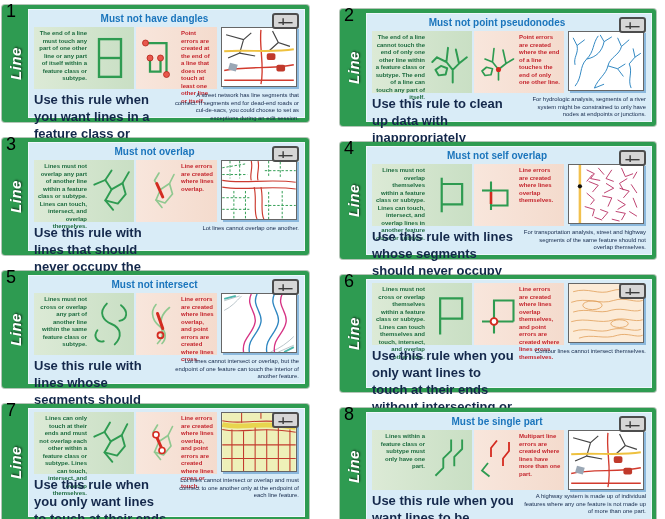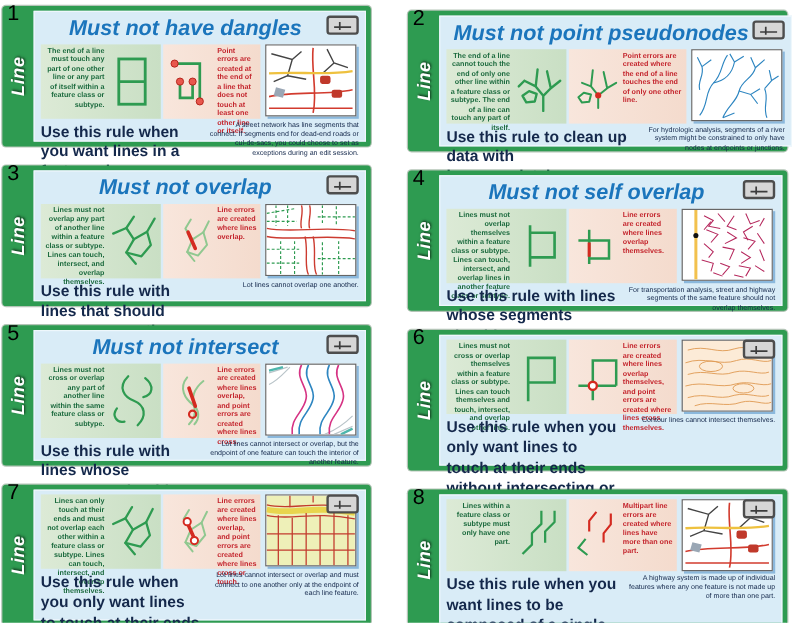--- a/index.html
+++ b/index.html
@@ -27,22 +27,22 @@
   .inner{
     flex:1;background:#d9ecf7;border:1px solid #eef7fc;position:relative;
     display:flex;flex-direction:column;padding:3px 5px;box-sizing:border-box;
   }
   .icon-box{
     position:absolute;top:3px;right:5px;width:27px;height:16px;
     background:#d6d6d6;border:2px solid #4d4d4d;border-radius:3px;
     display:flex;align-items:center;justify-content:center;box-sizing:border-box;
   }
   .title{
-    text-align:center;color:#1b75bc;font-weight:bold;font-size:18px;
-    white-space:nowrap;margin:0 30px 2px 6px;line-height:1.2;font-style:italic;
+    text-align:center;color:#1b75bc;font-weight:bold;font-size:10px;
+    white-space:nowrap;margin:0 30px 2px 6px;line-height:1.2;
   }
   .content{display:flex;gap:2px;height:62px;}
   .rulebox{
     width:100px;display:flex;box-sizing:border-box;padding:2px;
     background:linear-gradient(90deg,#dcead6,#c9dfc4);
   }
   .ruletext{flex:1;font-size:6px;font-weight:bold;line-height:1.25;color:#1d6b3f;text-align:right;padding:1px 1px 0 1px;}
   .errbox{
     flex:1;display:flex;box-sizing:border-box;padding:2px;
     background:linear-gradient(90deg,#f8e6dc,#f4dbcd);
@@ -489,20 +489,21 @@
     </div>
     <div class="inner">
       <div class="icon-box">
         <svg width="21" height="11" viewBox="0 0 24 14">
             <g stroke="#3c3c3c" stroke-width="1.8" fill="none">
               <line x1="3" y1="8.5" x2="21" y2="8.5"></line>
               <line x1="9" y1="3" x2="9" y2="11.5"></line>
             </g>
           </svg>
       </div>
+      <div class="title">Must be single part</div>
       <div class="content">
         <div class="rulebox">
           <div class="ruletext">Lines within a feature class or subtype must only have one part.</div>
           <svg class="dsvg rulesvg" viewBox="0 0 56 60">
             <g fill="none" stroke="#2e9b51" stroke-width="2.4" stroke-linejoin="round">
               <path d="M32,4 V18 L22,28 V40 L12,50"></path>
               <path d="M46,4 V16 L36,26 V38"></path>
             </g>
           </svg>
         </div>

